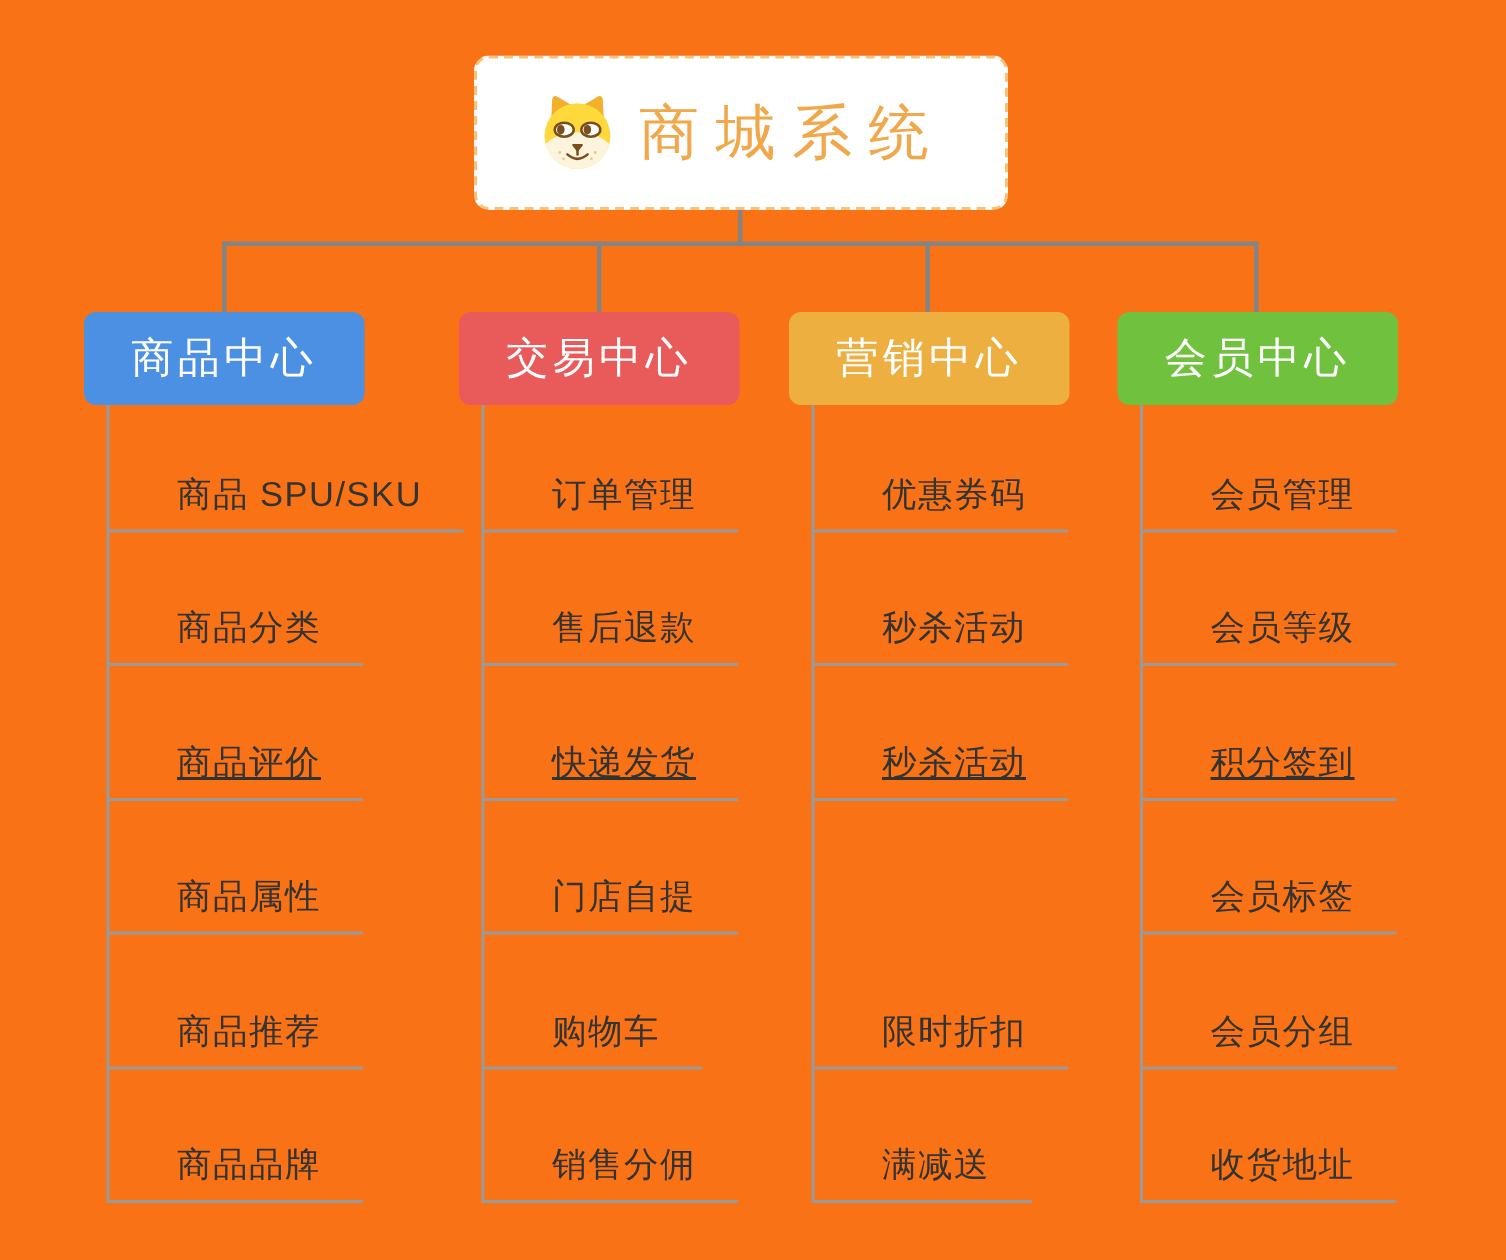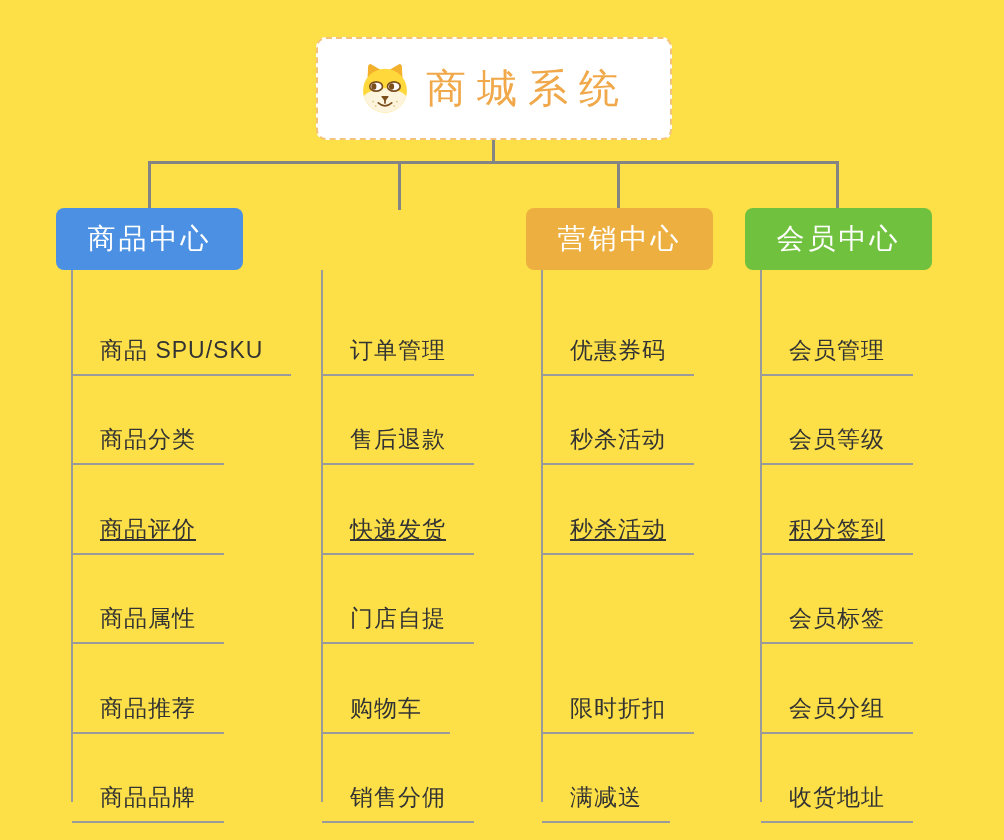--- a/index.html
+++ b/index.html
@@ -2,21 +2,21 @@
 <html><head>
 <meta charset="utf-8">
 <style>
   html,body{margin:0;padding:0;}
   body{
     width:1004px;height:840px;
     background:#f7f7f7;
     font-family:"Liberation Sans","DejaVu Sans",sans-serif;
     overflow:hidden;
   }
-  .canvas{position:relative;width:1004px;height:840px;background:#fde047;}
+  .canvas{position:relative;width:1004px;height:840px;background:#f97316;}
 
   
   .root-node{
     position:absolute;left:316px;top:37px;width:356px;height:103px;
     background:#ffffff;border:2px dashed #F5C27A;border-radius:10px;
     box-sizing:border-box;
     display:flex;align-items:center;justify-content:center;gap:14px;
   }
   .root-label{
     font-size:40px;letter-spacing:11px;color:#F0A84A;white-space:nowrap;
@@ -46,25 +46,24 @@
     color:#ffffff;font-size:28px;letter-spacing:3px;white-space:nowrap;
     box-sizing:border-box;
     text-align:center;
   }
   .trunk{
     position:absolute;left:15px;top:62px;width:2px;height:532px;
     background:#9a9a9a;
   }
   .leaf{
     position:absolute;left:16px;
-    padding:0 28px 8px 28px;
+    padding:0 28px 8px 46px;
     border-bottom:2px solid #9a9a9a;
     font-size:23px;letter-spacing:1px;line-height:31px;color:#333333;
     white-space:nowrap;
-    margin-top:21px;
   }
   .leaf-1{top:106px;}
   .leaf-2{top:195px;}
   .leaf-3{top:285px;text-decoration:underline;}
   .leaf-4{top:374px;}
   .leaf-5{top:464px;}
   .leaf-6{top:553px;}
 </style>
 </head>
 <body>
@@ -110,20 +109,21 @@
     <div class="trunk"></div>
     <div class="leaf leaf-1">商品 SPU/SKU</div>
     <div class="leaf leaf-2">商品分类</div>
     <div class="leaf leaf-3">商品评价</div>
     <div class="leaf leaf-4">商品属性</div>
     <div class="leaf leaf-5">商品推荐</div>
     <div class="leaf leaf-6">商品品牌</div>
   </div>
 
   <div class="branch branch-2">
+    <div class="branch-header" style="background: rgb(233, 91, 91);">交易中心</div>
     <div class="trunk"></div>
     <div class="leaf leaf-1">订单管理</div>
     <div class="leaf leaf-2">售后退款</div>
     <div class="leaf leaf-3">快递发货</div>
     <div class="leaf leaf-4">门店自提</div>
     <div class="leaf leaf-5">购物车</div>
     <div class="leaf leaf-6">销售分佣</div>
   </div>
 
   <div class="branch branch-3">

